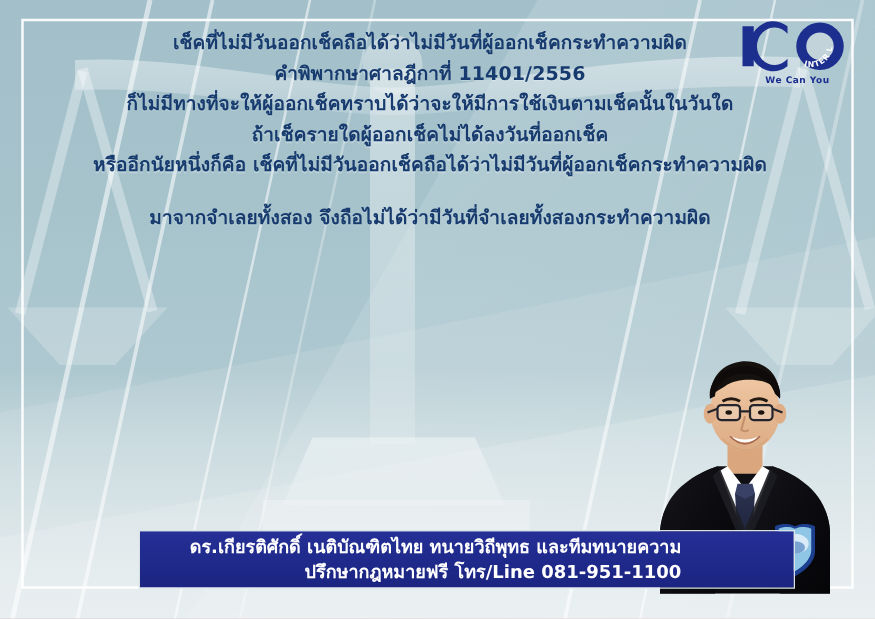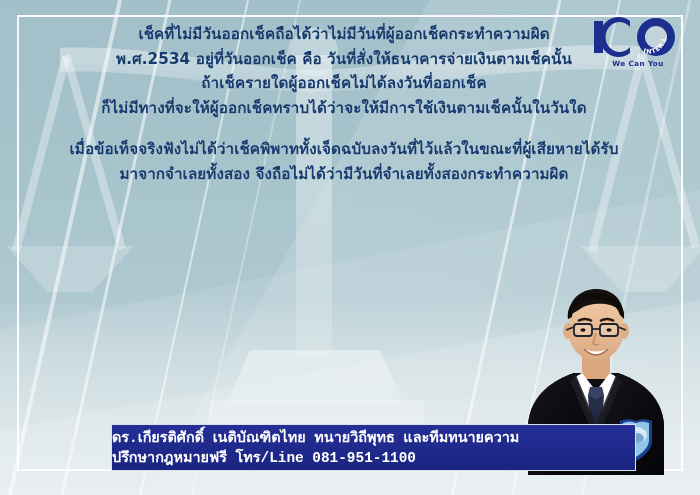--- a/index.html
+++ b/index.html
@@ -102,31 +102,30 @@
   .banner {
     position: absolute;
     left: 111px;
     top: 424px;
     width: 525px;
     height: 47px;
     background: linear-gradient(180deg, #252f96 0%, #1f2a8c 50%, #1b2480 100%);
     border: 1px solid #d8e2e8;
     box-sizing: border-box;
     color: #ffffff;
-    text-align: left;
+    text-align: right;
     padding-top: 3px;
-    font-family: Liberation Mono, monospace;
   }
   .banner .bline {
     font-size: 14.4px;
     line-height: 20px;
     font-weight: 700;
     white-space: nowrap;
   }
-  .banner .bline.l2 { padding-right: 118px; }
+  .banner .bline.l2 { padding-right: 90px; }
   .banner .bline.l1 { padding-right: 90px; }
 </style>
 </head>
 <body>
 
 <div class="poster">
 
   <div class="bg-base"></div>
   <div class="bg-tint-top"></div>
   <div class="bg-tint-bottom"></div>
@@ -180,25 +179,25 @@
       <path d="M690 0 L 582 495" stroke-width="3"></path>
     </g>
     <path d="M0 330 L 700 190 L 700 495 L 0 495 Z" fill="#ffffff" opacity="0.10"></path>
     <path d="M0 430 L 700 300 L 700 495 L 0 495 Z" fill="#ffffff" opacity="0.14"></path>
   </svg>
 
   <div class="frame"></div>
 
   <div class="text-block">
     <div class="line">เช็คที่ไม่มีวันออกเช็คถือได้ว่าไม่มีวันที่ผู้ออกเช็คกระทำความผิด</div>
-    <div class="line">พ.ศ.2534 อยู่ที่วันออกเช็ค คือ วันที่สั่งให้ธนาคารจ่ายเงินตามเช็คนั้น</div>
+    <div class="line">คำพิพากษาศาลฎีกาที่ 11401/2556</div>
+    <div class="line">ก็ไม่มีทางที่จะให้ผู้ออกเช็คทราบได้ว่าจะให้มีการใช้เงินตามเช็คนั้นในวันใด</div>
     <div class="line">ถ้าเช็ครายใดผู้ออกเช็คไม่ได้ลงวันที่ออกเช็ค</div>
-    <div class="line">ก็ไม่มีทางที่จะให้ผู้ออกเช็คทราบได้ว่าจะให้มีการใช้เงินตามเช็คนั้นในวันใด</div>
+    <div class="line">หรืออีกนัยหนึ่งก็คือ เช็คที่ไม่มีวันออกเช็คถือได้ว่าไม่มีวันที่ผู้ออกเช็คกระทำความผิด</div>
     <div class="line gap"></div>
-    <div class="line">เมื่อข้อเท็จจริงฟังไม่ได้ว่าเช็คพิพาททั้งเจ็ดฉบับลงวันที่ไว้แล้วในขณะที่ผู้เสียหายได้รับ</div>
     <div class="line">มาจากจำเลยทั้งสอง จึงถือไม่ได้ว่ามีวันที่จำเลยทั้งสองกระทำความผิด</div>
   </div>
 
   <div class="logo">
     <svg class="logo-mark" viewBox="0 0 96 42">
       <defs>
         <path id="arcpath" d="M 52 36 A 17 17 0 0 0 76 20"></path>
       </defs>
 
       <rect x="4" y="5" width="9" height="32" fill="#1c2f8f"></rect>

